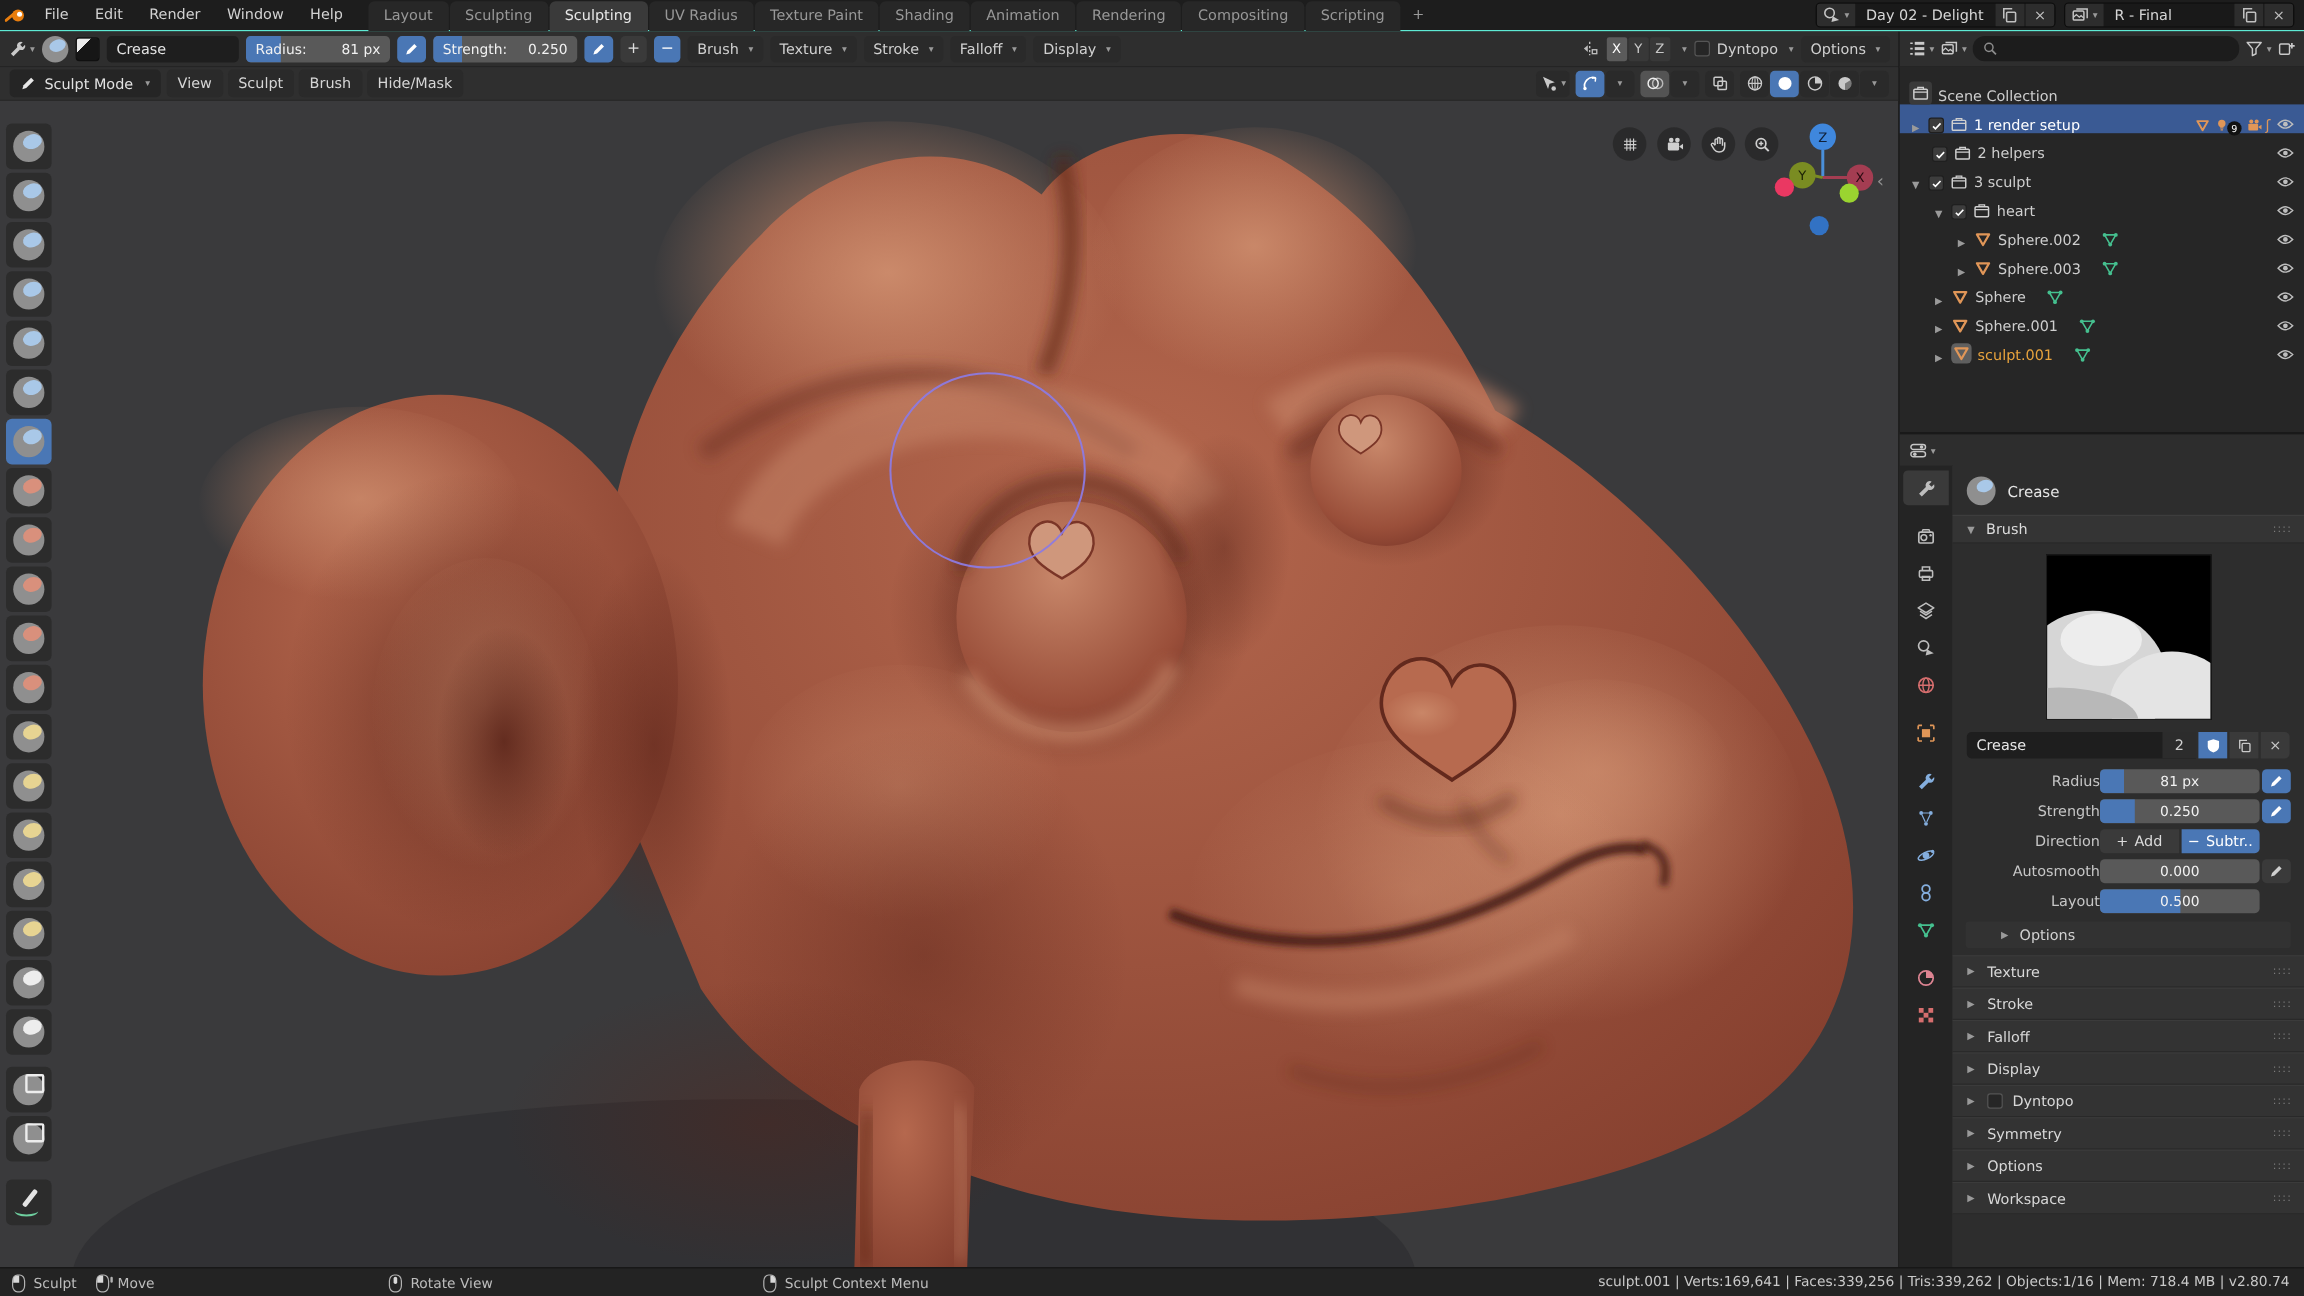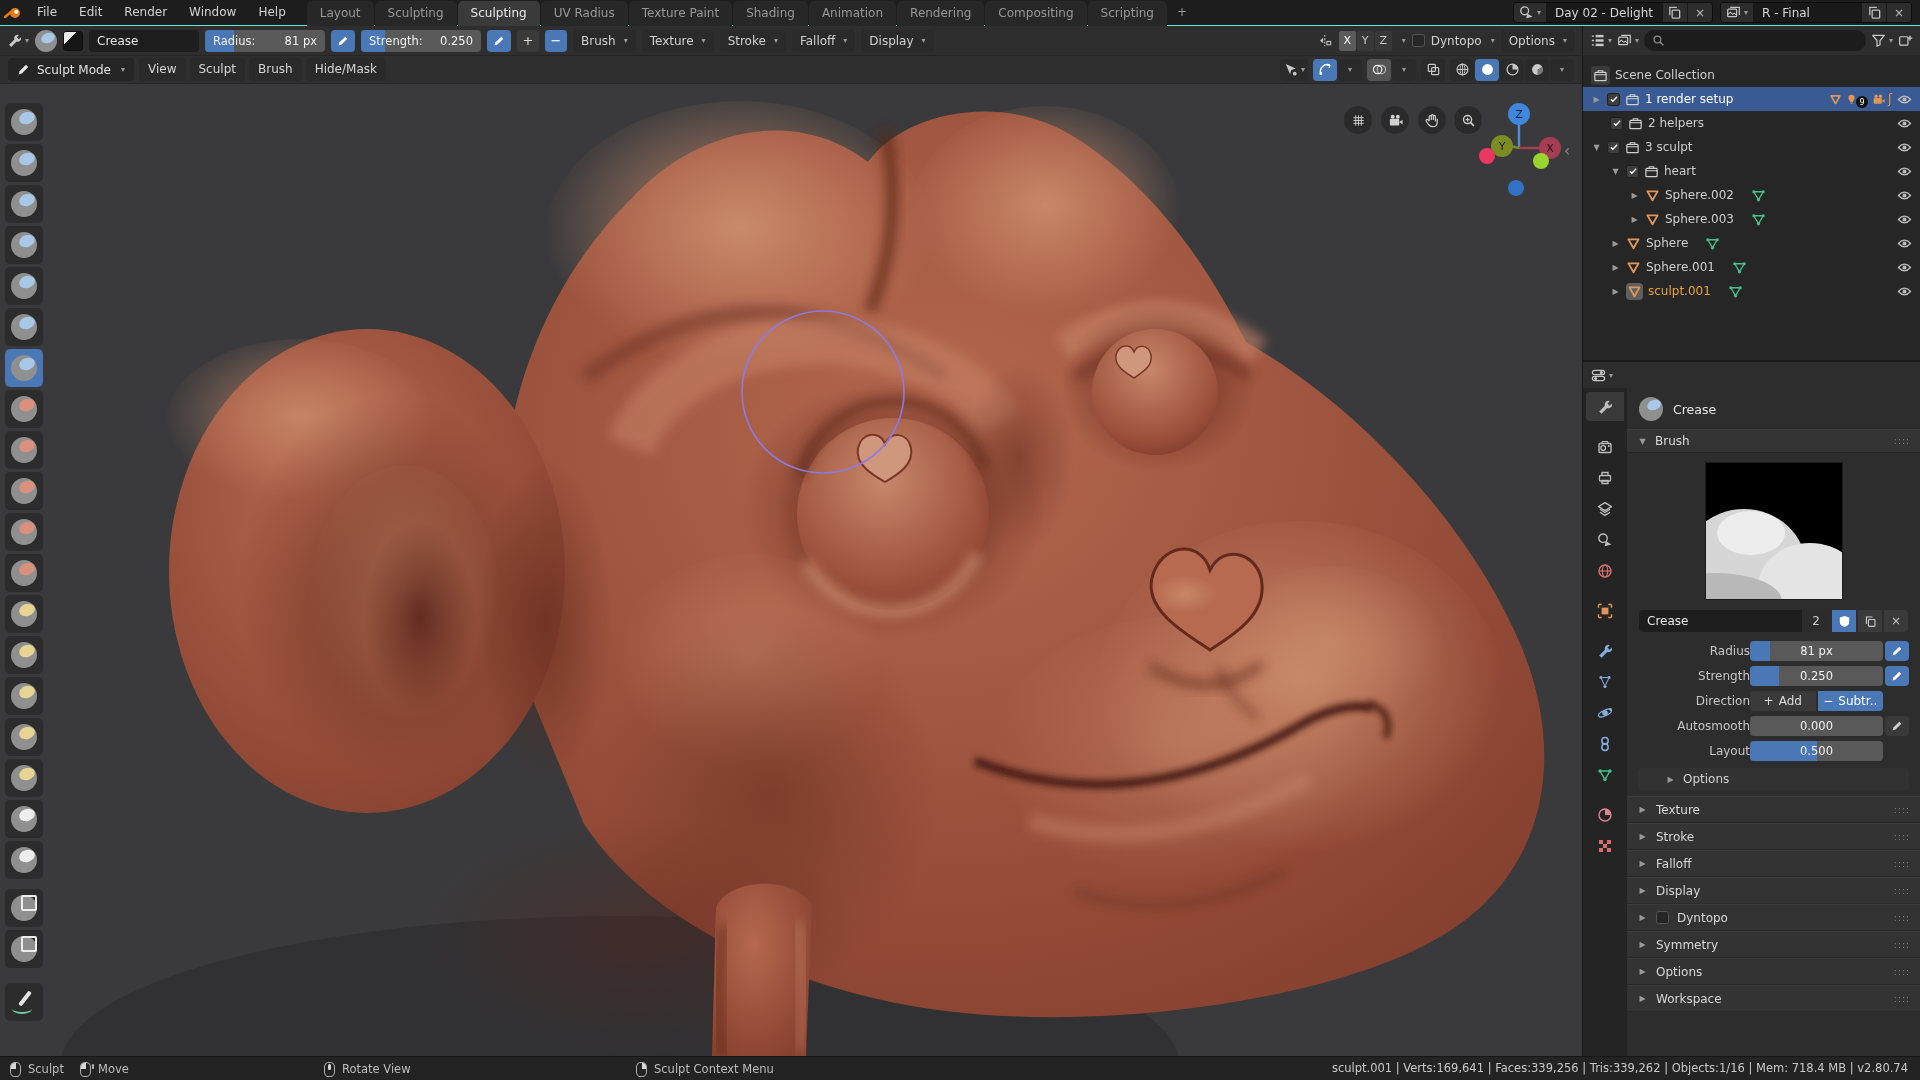--- a/index.html
+++ b/index.html
@@ -93,21 +93,21 @@
        transform:rotate(38deg);top:1px;right:10px;}
   .tool-btn.pencil .ball::before{content:'';position:absolute;bottom:1px;left:1px;width:20px;height:8px;
        border-bottom:2.4px solid #6ecf9f;border-radius:50%;}
   .ovbtn{position:absolute;width:28px;height:28px;border-radius:50%;background:rgba(38,38,38,.78);
          color:#cfcfcf;display:flex;align-items:center;justify-content:center;z-index:6;}
   .collapse{position:absolute;left:1564px;top:86px;color:#909090;font-size:15px;z-index:6;}
   
   .sidebar{position:absolute;left:1582px;top:56px;width:338px;height:1000px;background:#262626;
            border-left:1px solid #191919;}
   .outliner{position:absolute;left:0;top:0;right:0;height:304px;overflow:hidden;padding-top:7px;}
-  .ol-row{display:flex;align-items:center;height:24px;gap:5px;padding:0 8px 0 calc(8px + var(--i)*19px);color:#cecece;}
+  .ol-row{display:flex;align-items:flex-end;height:24px;gap:5px;padding:0 8px 0 calc(8px + var(--i)*19px);color:#cecece;}
   .ol-row.selected{background:#3a5a94;color:#fff;}
   .disc{width:11px;font-size:8px;color:#9a9a9a;text-align:center;flex:none;}
   .olcb{width:13px;height:13px;background:#3d3d3d;border:1px solid #1f1f1f;border-radius:2.5px;
         display:flex;align-items:center;justify-content:center;flex:none;}
   .olcb svg{width:10px;height:10px;}
   .ic-col{color:#cfcfcf;} .ic-mesh{color:#e09658;} .ic-data{color:#45c08f;} .ic-eye{color:#bdbdbd;}
   .ol-badges{margin-left:auto;display:flex;align-items:center;gap:3px;color:#e09658;}
   .badge9{position:relative;margin-left:-5px;margin-right:1px;width:12px;height:12px;border-radius:50%;
           background:#111;color:#fff;font-size:8px;display:flex;align-items:center;justify-content:center;top:3px;}
   .eye-right{margin-left:auto;}

